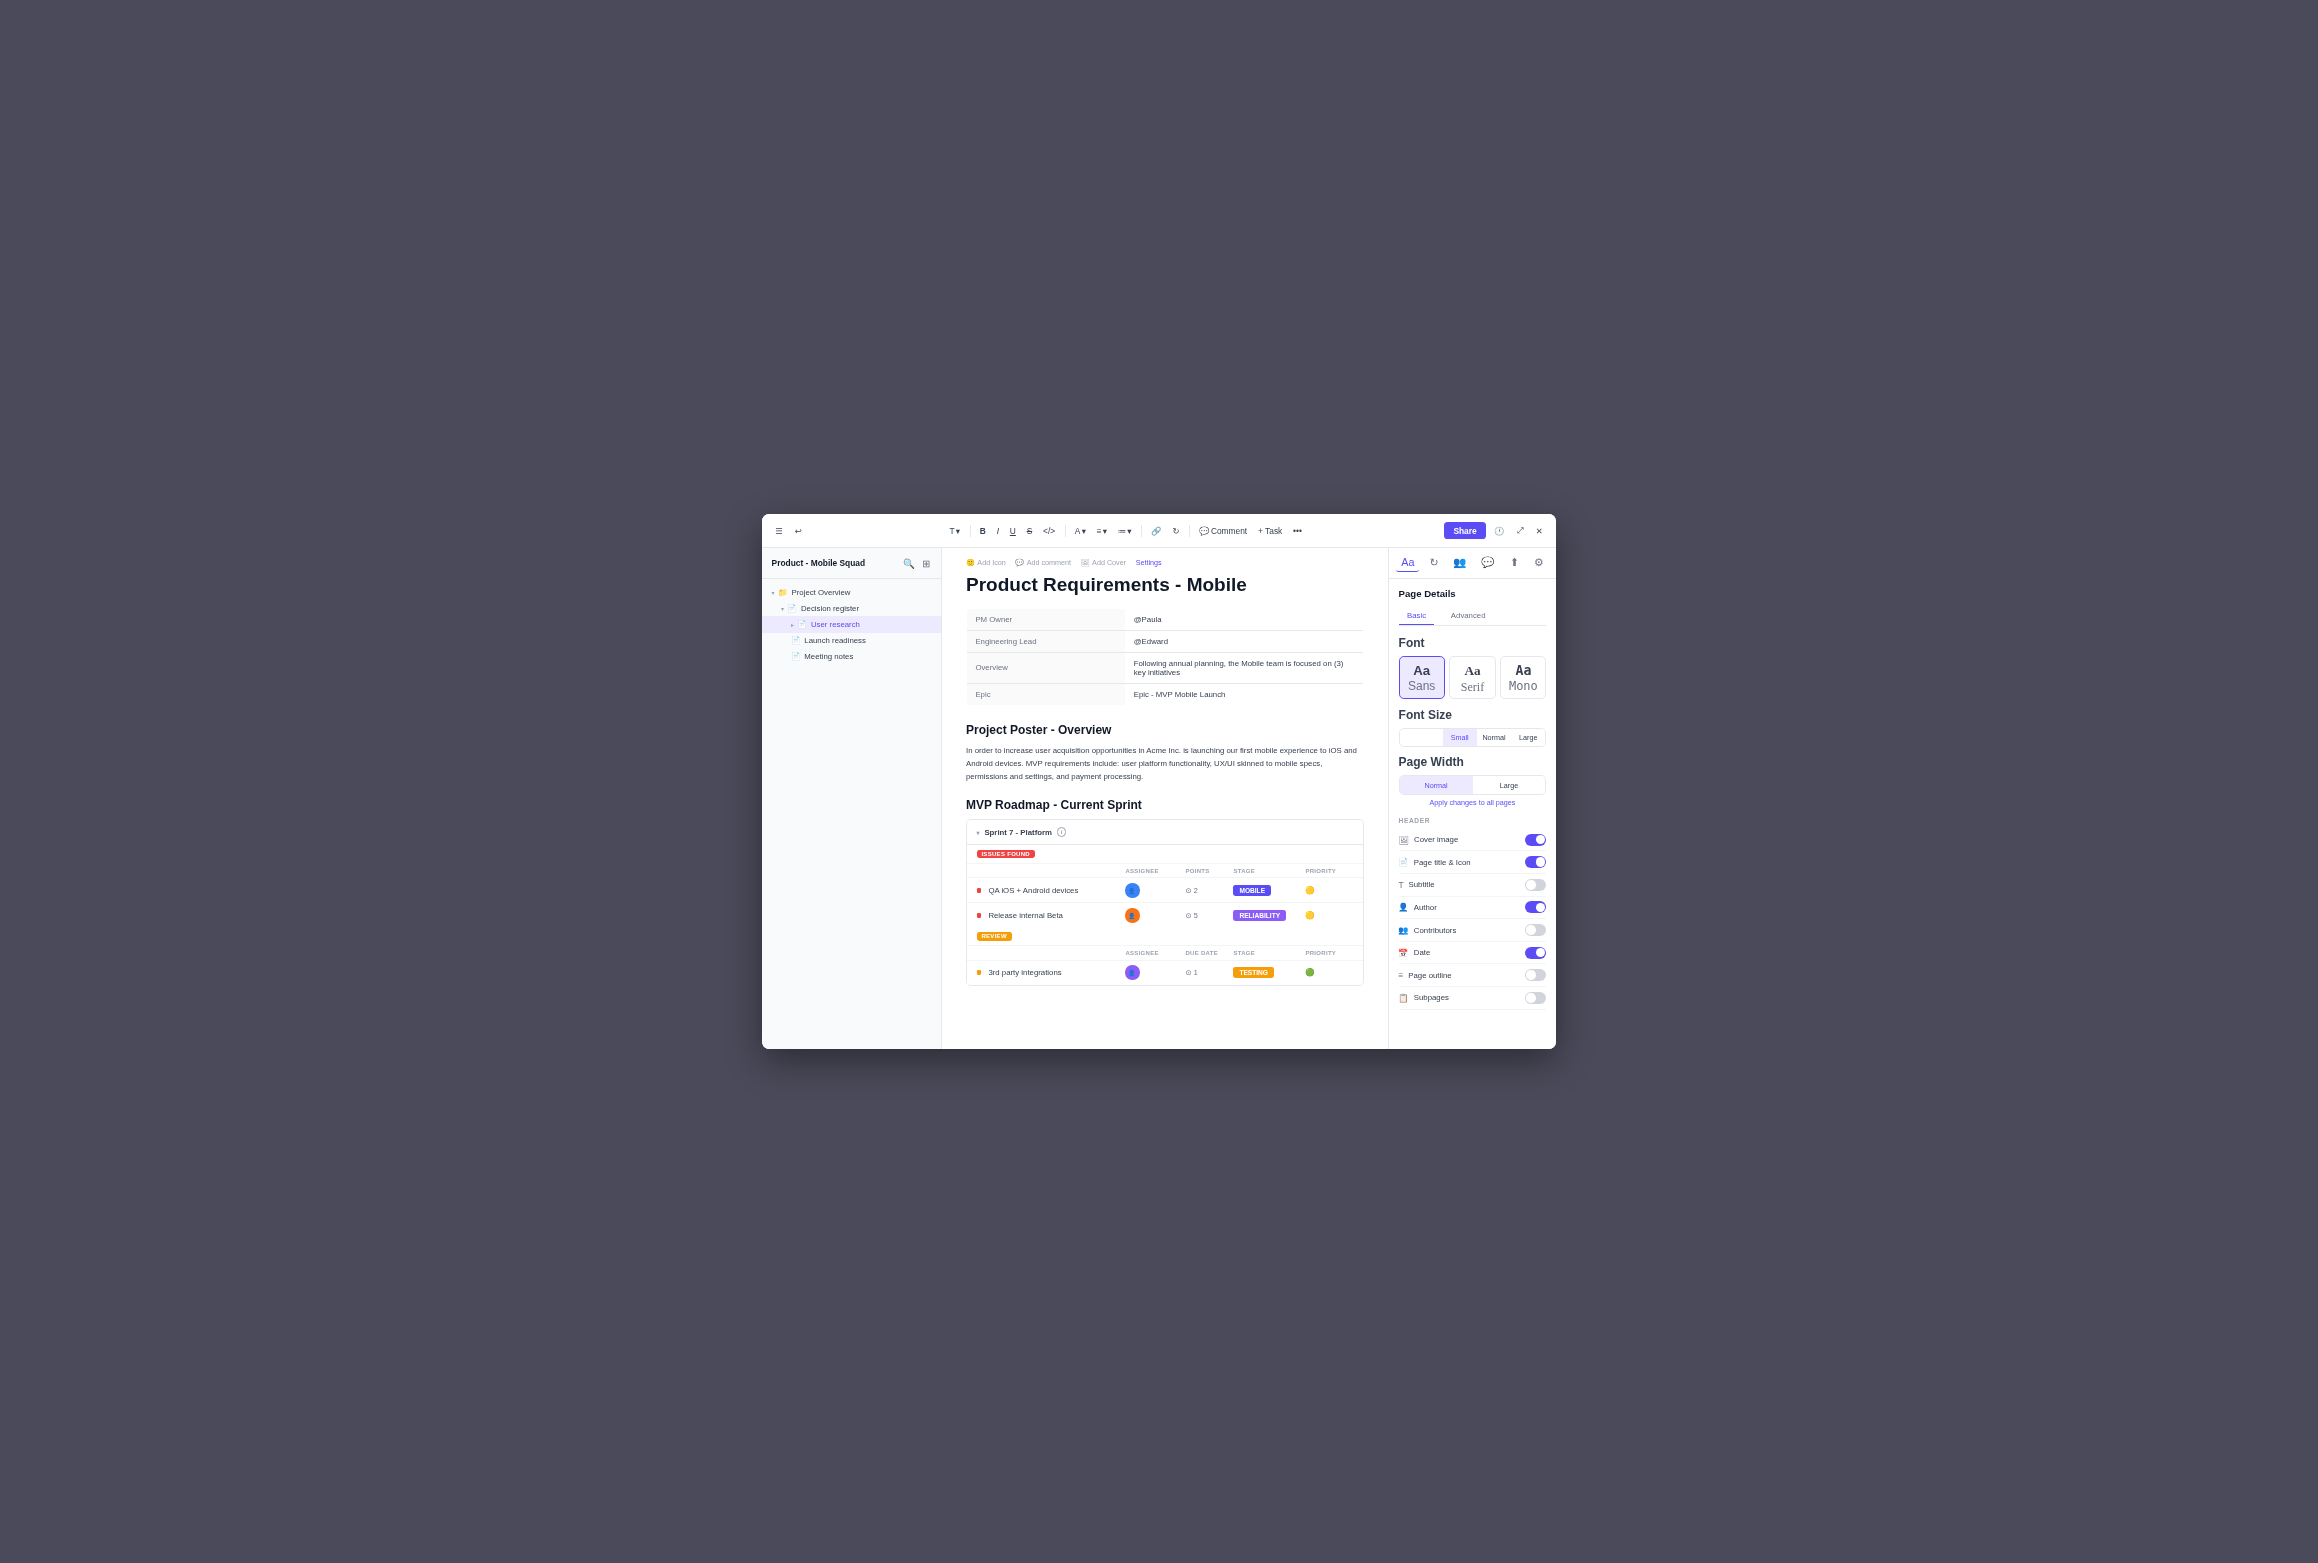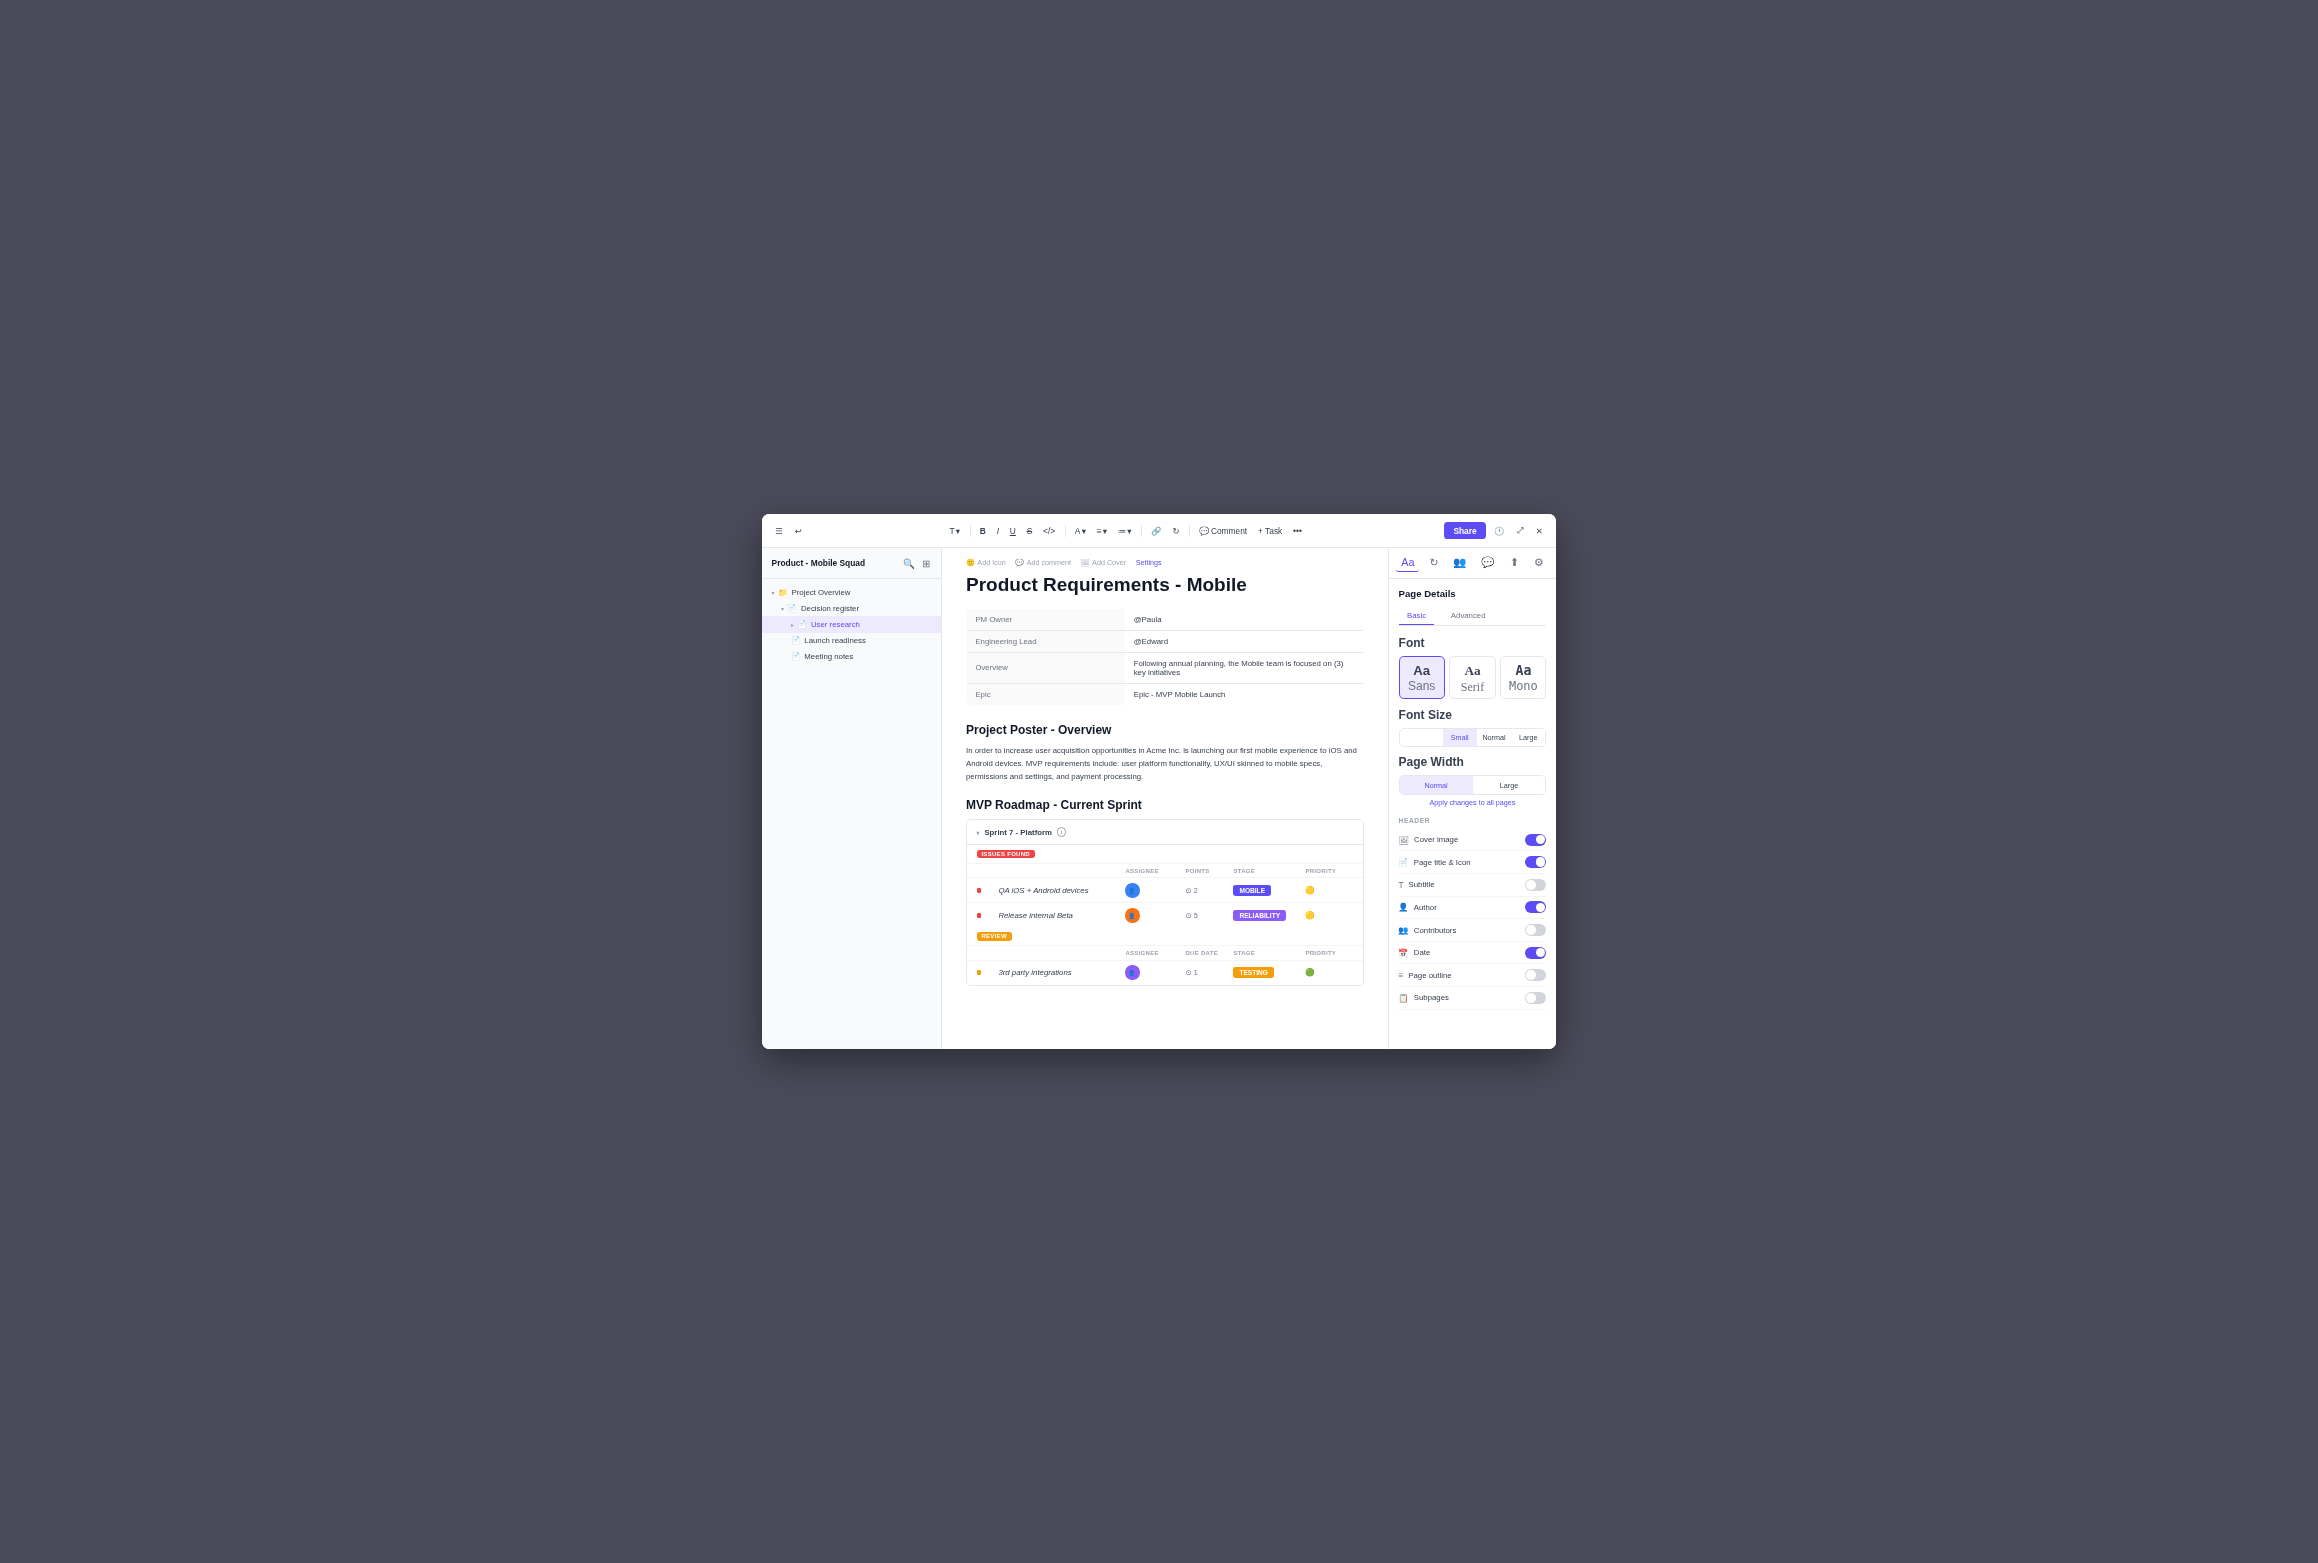--- a/index.html
+++ b/index.html
@@ -280,22 +280,21 @@
       padding: 4.8px 9.6px;
       align-items: center;
       border-bottom: 0.6px solid #f3f4f6;
       font-size: 7.8px;
       color: #374151;
     }
     .sprint-row:last-child { border-bottom: none; }
     .task-name {
       display: flex;
       align-items: center;
-      gap: 17px;
-      font-style: italic;
+      gap: 7px;
     }
     .task-dot {
       width: 4.8px;
       height: 4.8px;
       border-radius: 1.2px;
       flex-shrink: 0;
     }
     .dot-red { background: #ef4444; }
     .dot-yellow { background: #f59e0b; }
     .avatar-small {

